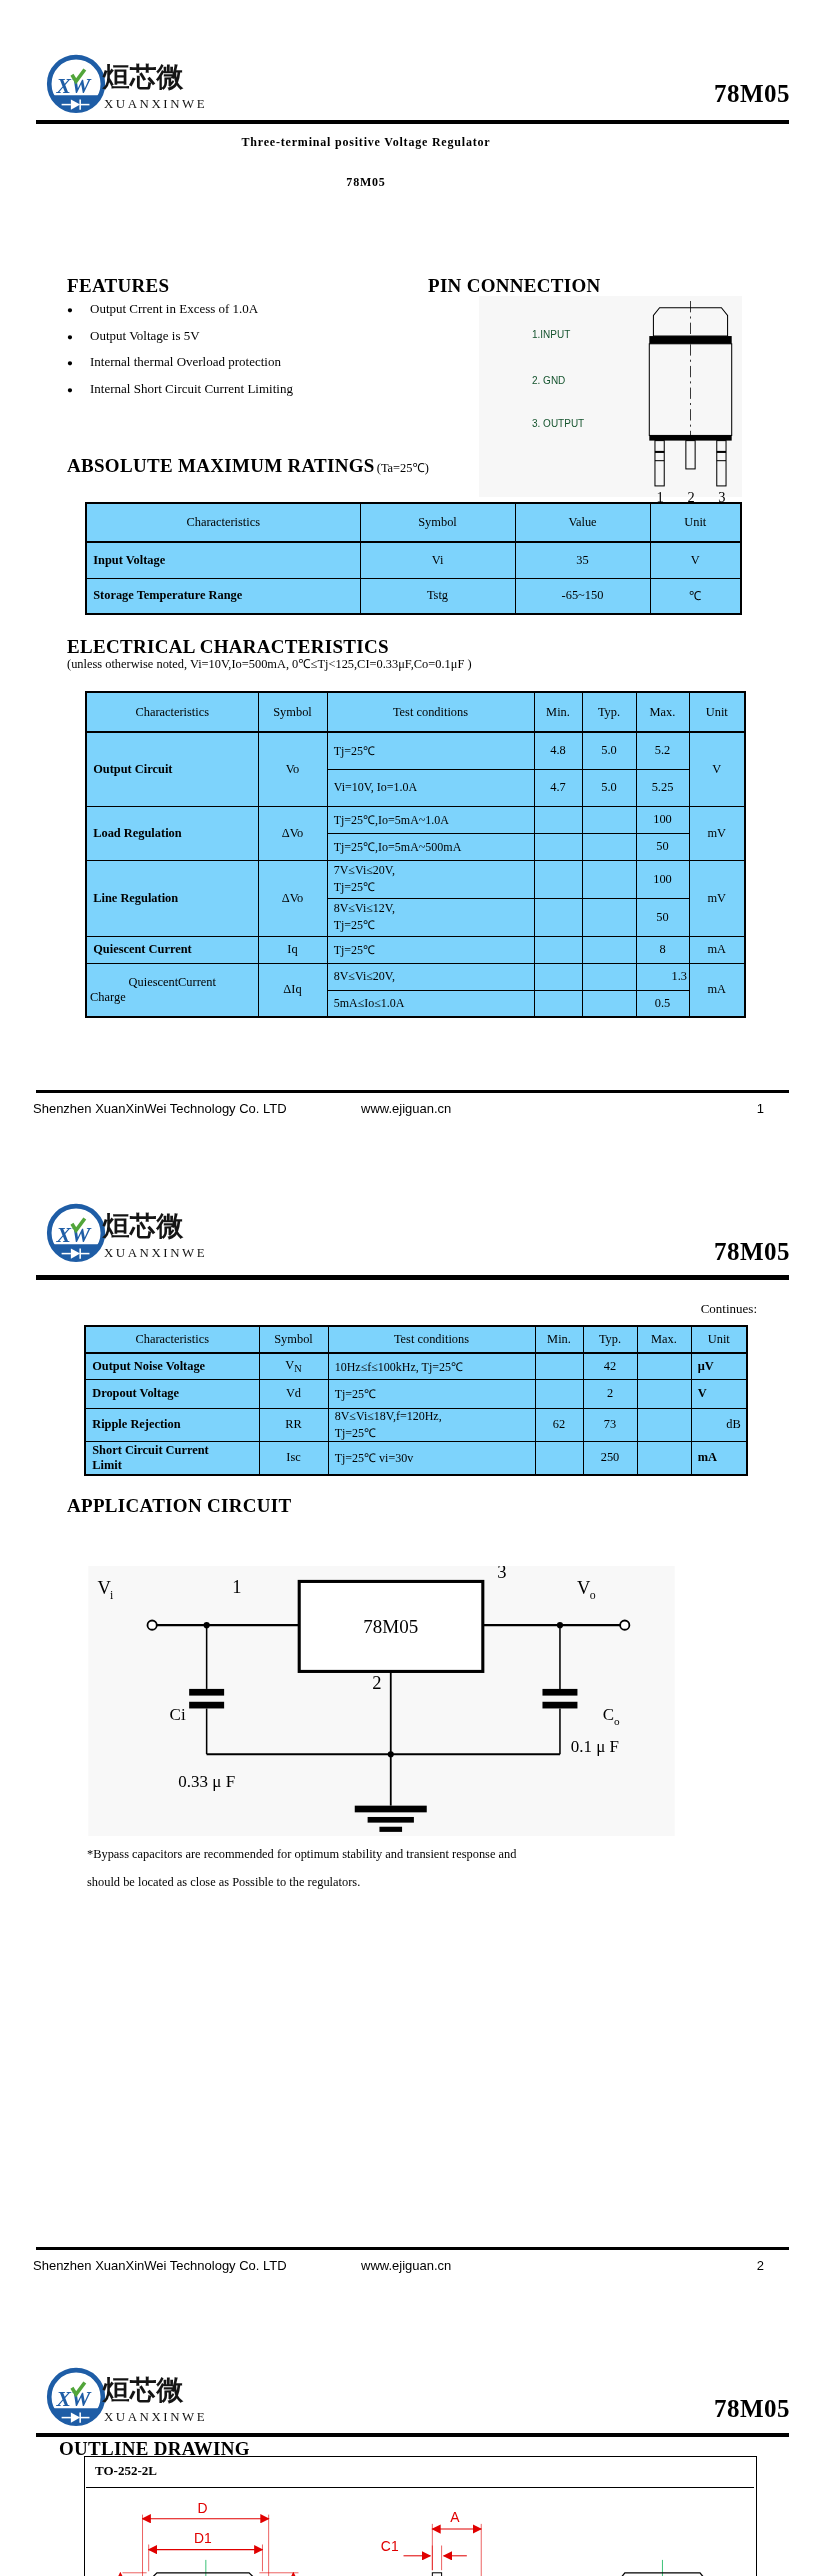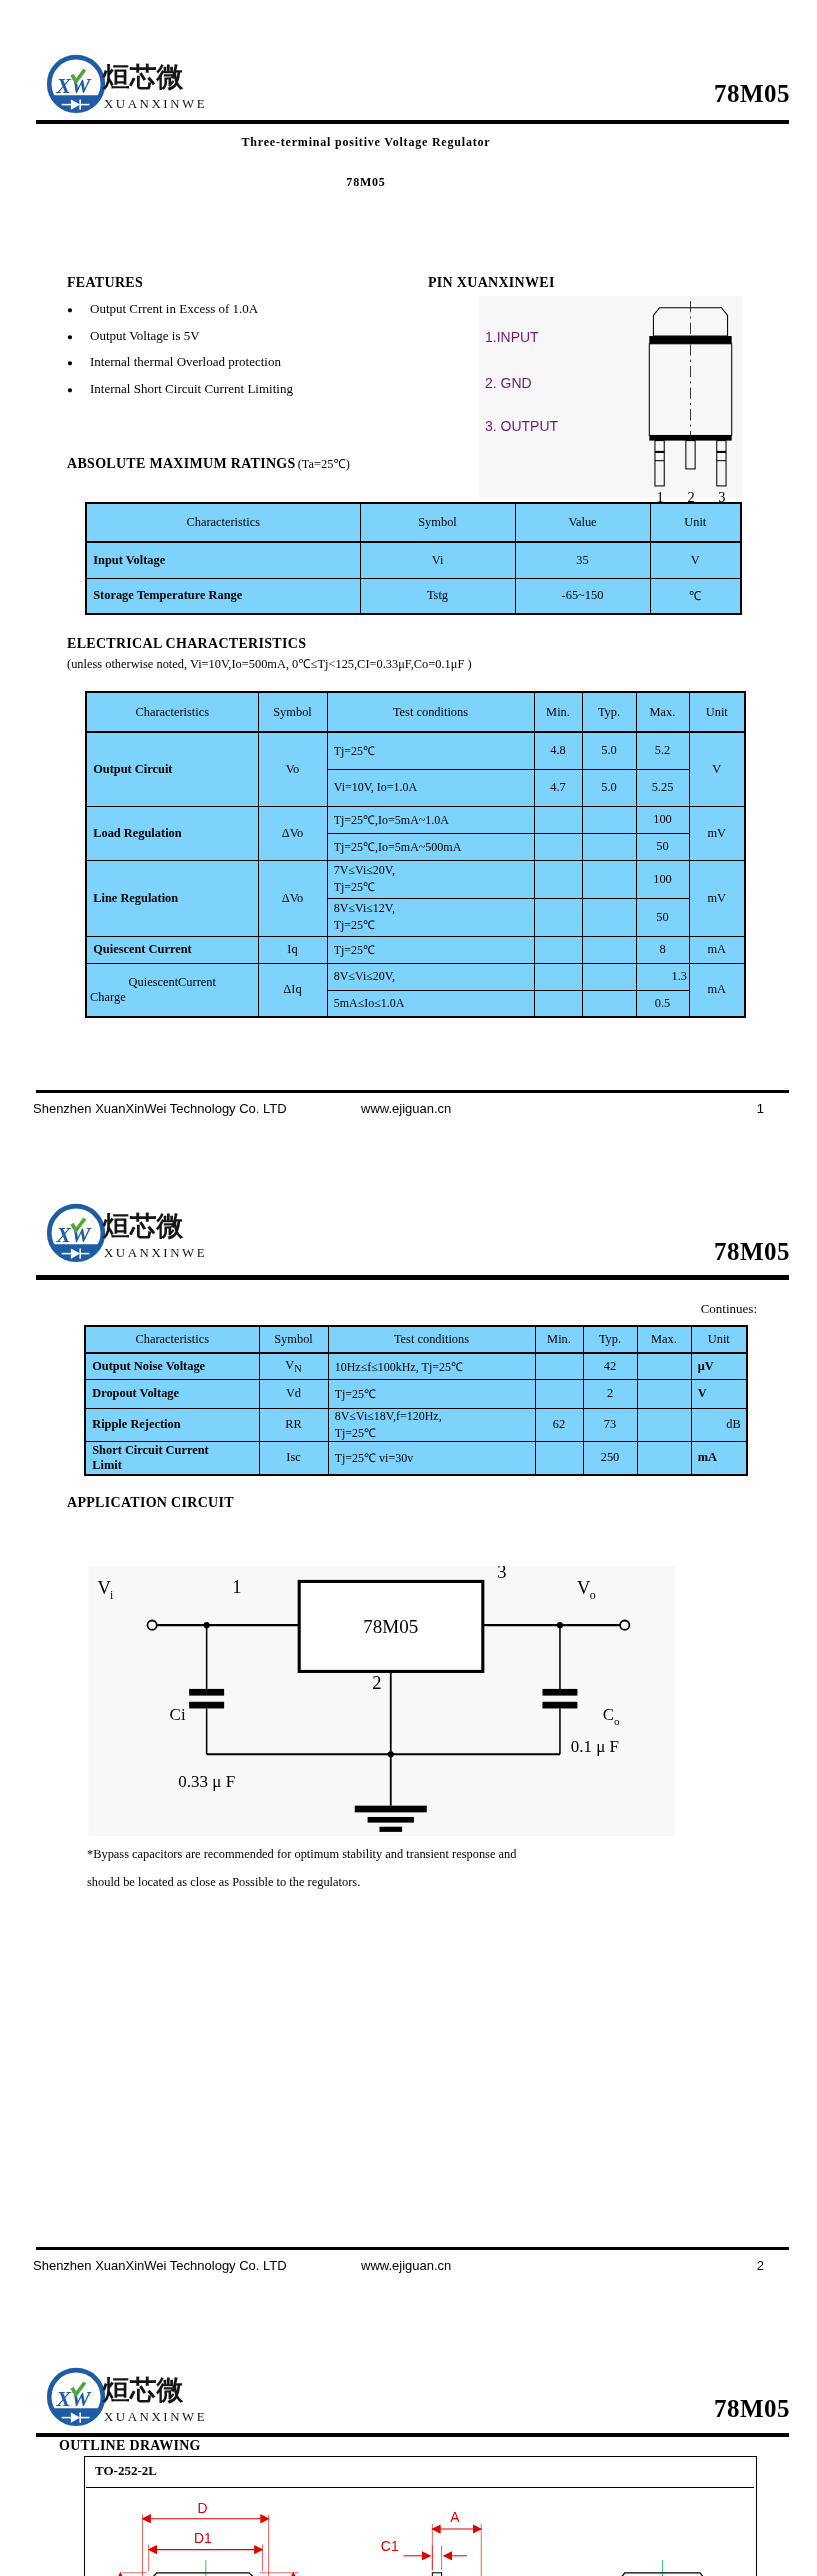--- a/index.html
+++ b/index.html
@@ -2,25 +2,25 @@
 <html style="font-size:8.2px"><head>
 <meta charset="utf-8">
 <style>
   html,body{margin:0;padding:0;background:#fff;}
   #root{position:relative;width:818px;height:3470px;background:#ffffff;
         font-family:"Liberation Serif",serif;color:#000;overflow:hidden;}
   .abs{position:absolute;}
   .hrule{background:#000;}
   .part-no{right:28px;font-family:"Liberation Serif",serif;font-weight:bold;font-size:25px;letter-spacing:0.5px;}
   .title-c{left:0;width:732px;text-align:center;font-weight:bold;font-size:12px;letter-spacing:0.8px;}
-  .sect-h{font-weight:bold;font-size:14px;letter-spacing:0.3px;}
+  .sect-h{font-weight:bold;font-size:19px;letter-spacing:0.3px;}
   .cond-h{font-weight:normal;font-size:12.4px;}
   .feat{font-size:13px;}
   .feat .blt{display:inline-block;width:23px;font-size:9.8px;vertical-align:0.5px;}
-  .pinlab{font-family:"Liberation Sans",sans-serif;font-size:14px;color:#701a75;}
+  .pinlab{font-family:"Liberation Sans",sans-serif;font-size:10px;color:#14532d;margin-left:47px;}
   .panel{background:#f7f7f7;}
   .note{font-size:12.4px;}
   .footer-t{font-family:"Liberation Sans",sans-serif;font-size:13px;}
   table.ds{border-collapse:collapse;table-layout:fixed;border:2.1px solid #000;background:#7dd3fc;}
   table.ds td{border:1px solid #000;font-family:"Liberation Serif",serif;font-size:12.4px;
               text-align:center;vertical-align:middle;padding:0 3.1px;box-sizing:border-box;overflow:hidden;}
   table.ds td.cleft{text-align:left;padding-left:6.2px;font-weight:bold;}
   table.ds td.cond{text-align:left;padding-left:6.2px;font-size:12px;}
   table.ds tr.hdr td{border-bottom:2.1px solid #000;}
   table.ds td.gtop{border-top:1.5px solid #000;}
@@ -59,21 +59,21 @@
 
   <div class="abs title-c" style="top:135px">Three-terminal positive Voltage Regulator</div>
   <div class="abs title-c" style="top:175px">78M05</div>
 
   <div class="abs sect-h" style="left:67px;top:275px">FEATURES</div>
   <div class="abs feat" style="left:67px;top:301px"><span class="blt">●</span><span>Output Crrent in Excess of 1.0A</span></div>
   <div class="abs feat" style="left:67px;top:328px"><span class="blt">●</span><span>Output Voltage is 5V</span></div>
   <div class="abs feat" style="left:67px;top:354px"><span class="blt">●</span><span>Internal thermal Overload protection</span></div>
   <div class="abs feat" style="left:67px;top:381px"><span class="blt">●</span><span>Internal Short Circuit Current Limiting</span></div>
 
-  <div class="abs sect-h" style="left:428px;top:275px">PIN XUANXINWEI</div>
+  <div class="abs sect-h" style="left:428px;top:275px">PIN CONNECTION</div>
   <div class="abs panel" style="left:479px;top:296px;width:263px;height:201px"></div>
   <div class="abs pinlab" style="left:485px;top:329px">1.INPUT</div>
   <div class="abs pinlab" style="left:485px;top:375px">2. GND</div>
   <div class="abs pinlab" style="left:485px;top:418px">3. OUTPUT</div>
   <svg class="abs" style="left:639px;top:300px" width="103" height="206" viewBox="0 0 200 400">
     <path class="olt" d="M40,15 L160,15 L172,30 L172,70 L28,70 L28,30 Z" fill="#fff"></path>
     <rect x="20" y="70" width="160" height="15" fill="#000"></rect>
     <rect x="20" y="85" width="160" height="178" fill="#fff" class="olt"></rect>
     <line x1="100" y1="2" x2="100" y2="268" stroke="#000" stroke-width="1.5" stroke-dasharray="22 8 4 8"></line>
     <rect x="20" y="263" width="160" height="10" fill="#000"></rect>

